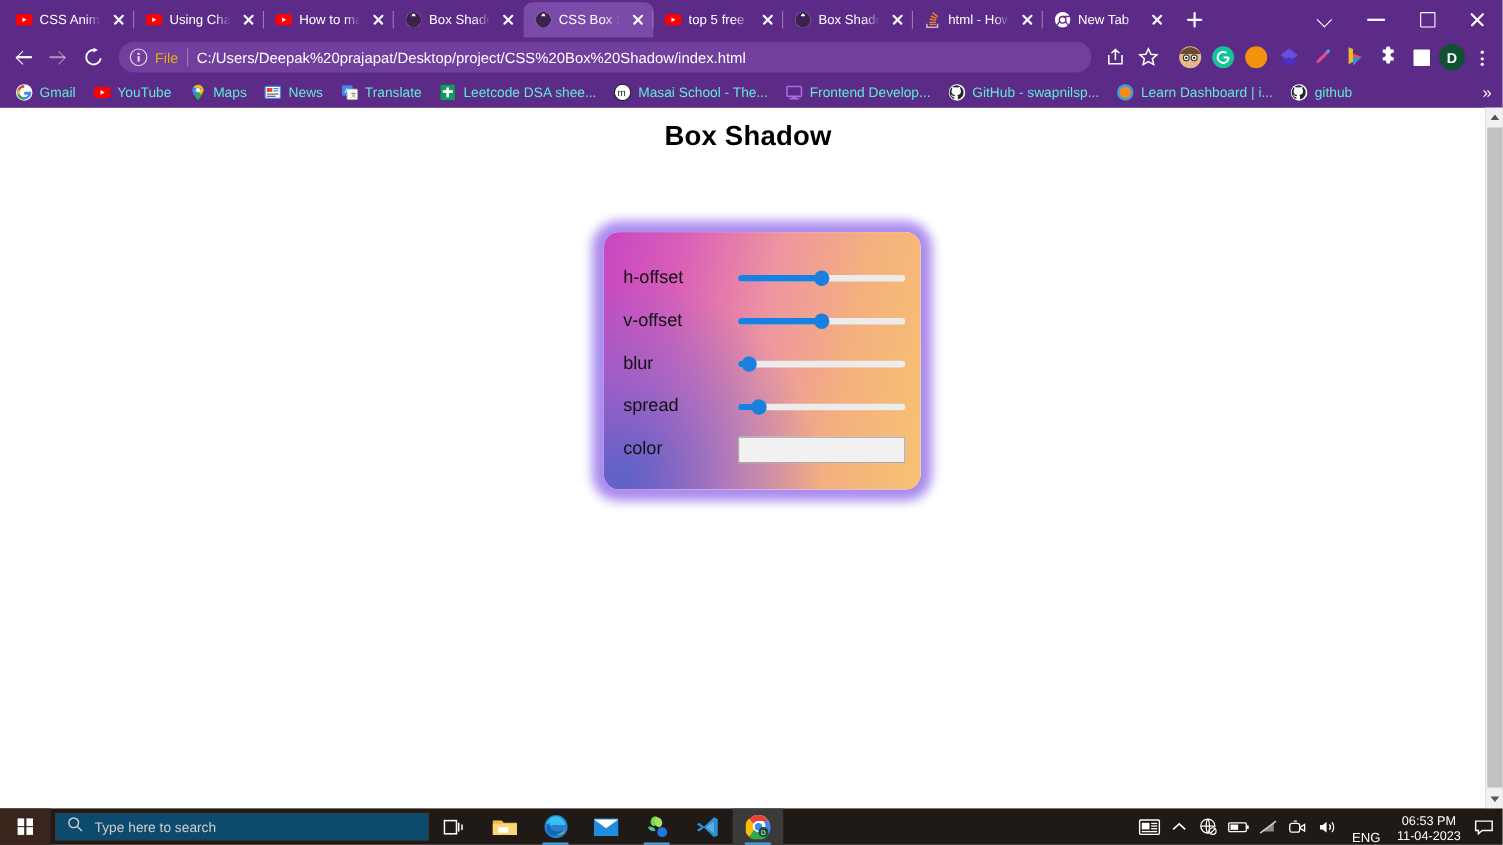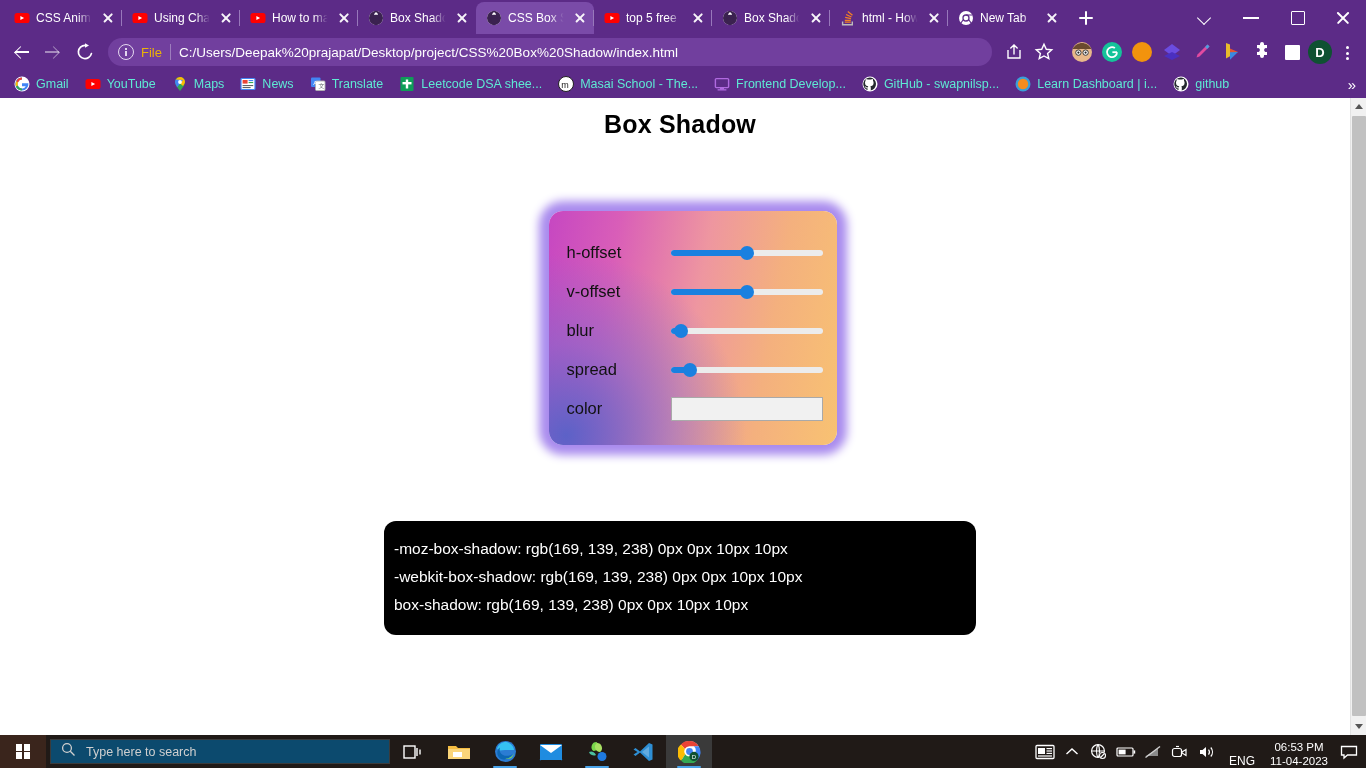--- a/index.html
+++ b/index.html
@@ -623,25 +623,20 @@
           <div class="row">
             <span class="row-label">color</span>
             <span class="color-input">
               <span class="color-swatch" style="background: rgb(169, 139, 238);"></span>
             </span>
           </div>
 
         </div>
       </div>
 
-      <div class="output">
-        <div>-moz-box-shadow: rgb(169, 139, 238) 0px 0px 10px 10px</div>
-        <div>-webkit-box-shadow: rgb(169, 139, 238) 0px 0px 10px 10px</div>
-        <div>box-shadow: rgb(169, 139, 238) 0px 0px 10px 10px</div>
-      </div>
 
     </div>
   </div>
 
   <div class="scrollbar">
     <div class="sb-arrow sb-up"></div>
     <div class="sb-thumb"></div>
     <div class="sb-arrow sb-down"></div>
   </div>
 

